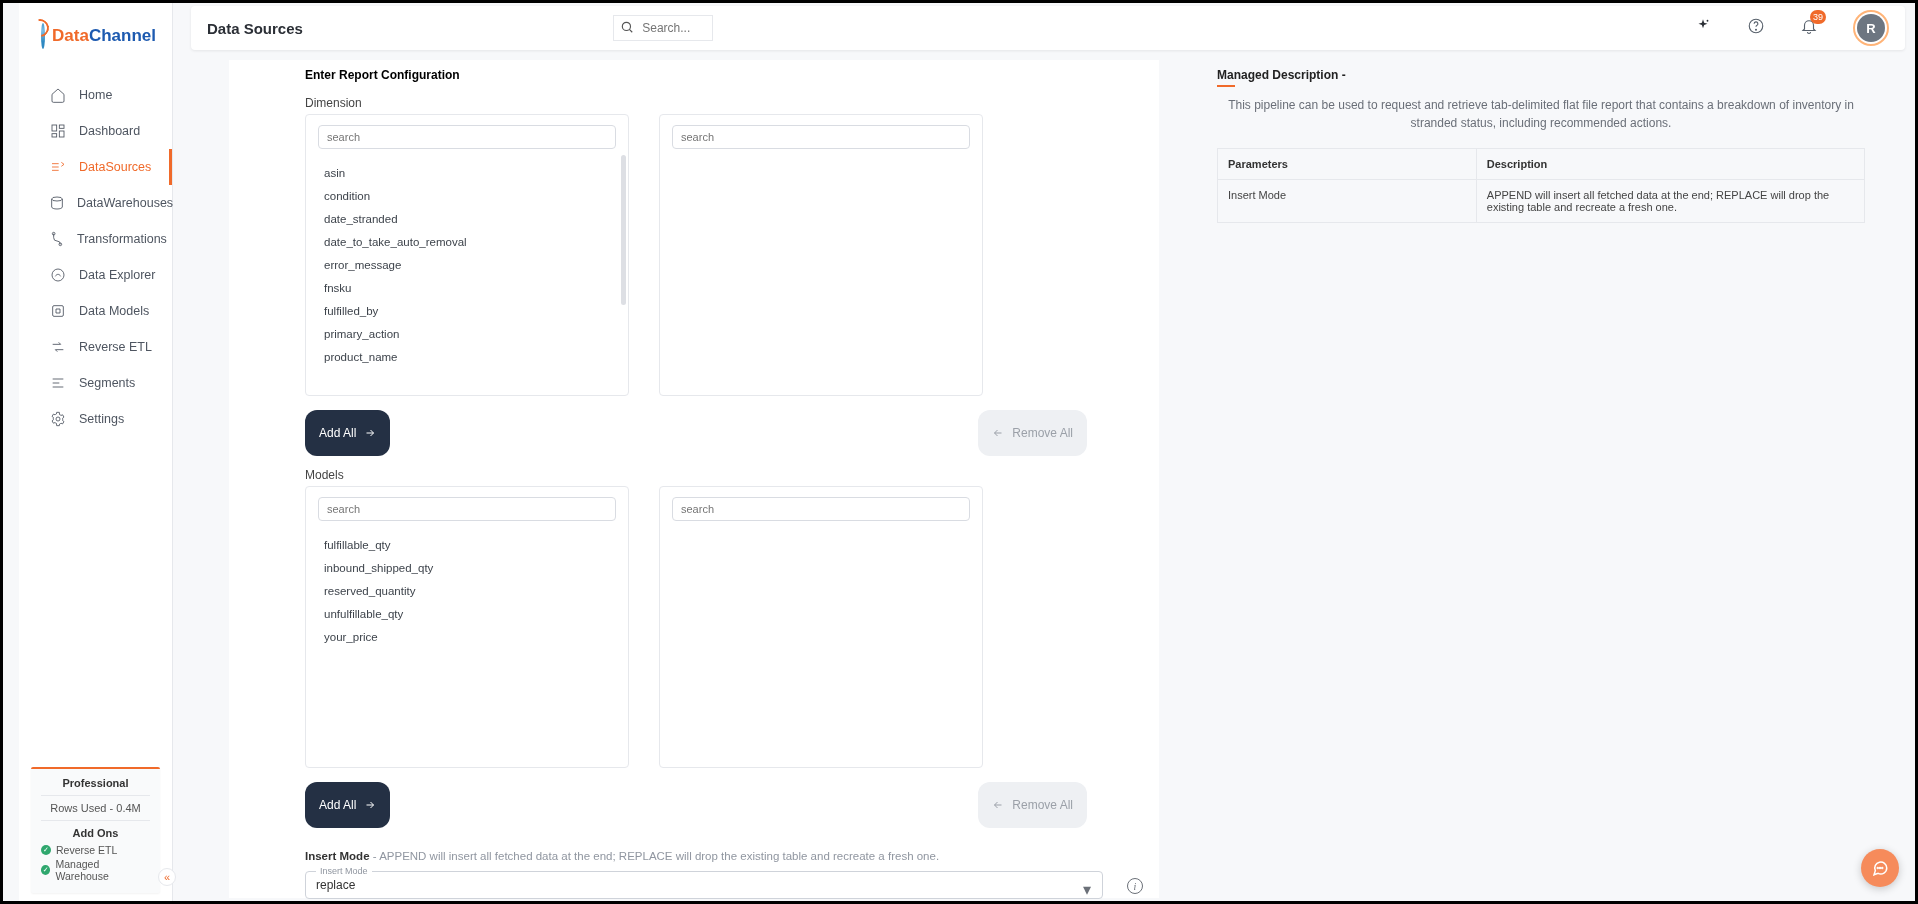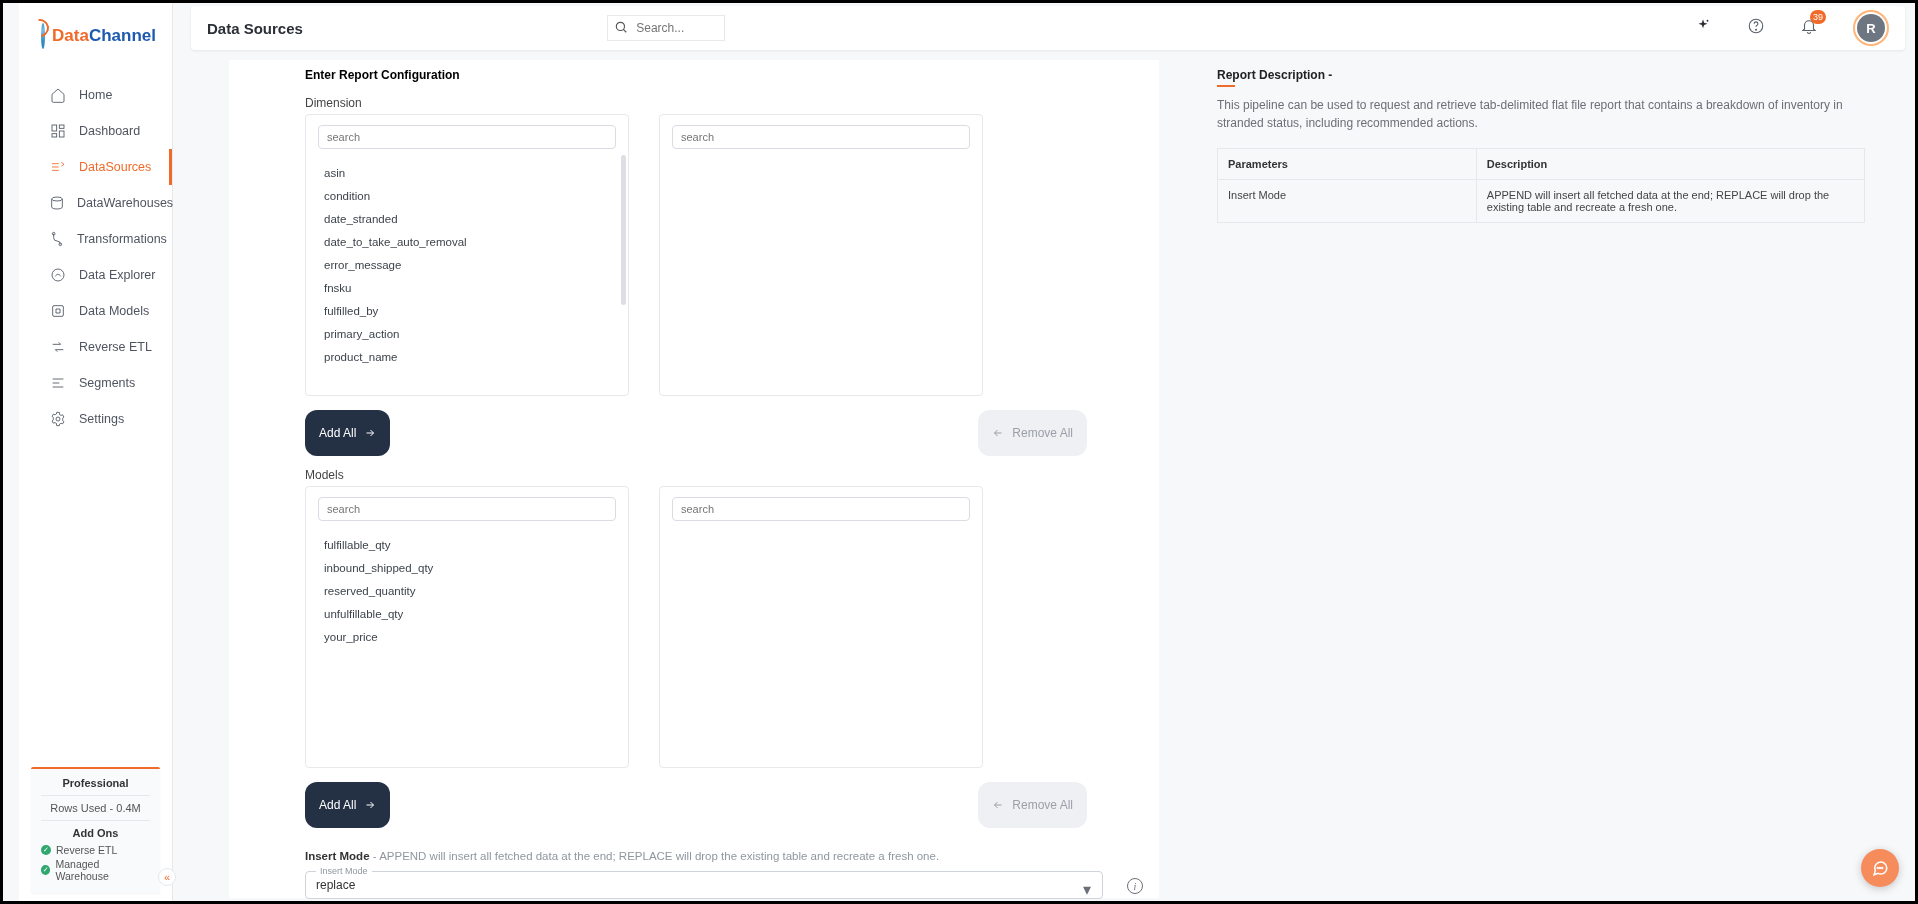--- a/index.html
+++ b/index.html
@@ -47,21 +47,21 @@
   .plan-card .addons-head{padding:6px 0 4px;font-weight:600;color:#333;}
   .addon-row{display:flex;align-items:center;gap:5px;padding:1px 0;font-size:10.5px;color:#555;text-align:left;}
   .addon-row .chk{width:10px;height:10px;border-radius:50%;background:#2fa76e;color:#fff;display:flex;align-items:center;justify-content:center;font-size:7px;}
 
   .collapse-tab{position:absolute;left:155px;bottom:15px;width:18px;height:18px;border-radius:50%;background:#fff;border:1px solid var(--border);display:flex;align-items:center;justify-content:center;color:var(--accent);font-size:11px;cursor:pointer;}
 
   
   .header{position:absolute;left:188px;right:10px;top:3px;height:44px;background:#fff;border-radius:4px;box-shadow:0 1px 3px rgba(0,0,0,.08);display:flex;align-items:center;padding:0 16px;}
   .header-title{font-size:15px;font-weight:600;color:#2b2f36;}
   .search-wrap{margin-left:auto;margin-right:auto;position:relative;transform:translateX(-120px);}
-  .search-wrap input{width:118px;padding:5px 8px 5px 28px;border:1px solid var(--border);border-radius:0;font-size:12px;color:#be185d;}
+  .search-wrap input{width:100px;padding:5px 8px 5px 28px;border:1px solid var(--border);border-radius:0;font-size:12px;color:#be185d;}
   .search-wrap .sicon{position:absolute;left:7px;top:5px;color:#555;}
   .header-icons{display:flex;align-items:center;gap:35px;margin-left:auto;}
   .hicon{color:#57606b;cursor:pointer;position:relative;}
   .hicon svg{stroke:currentColor;fill:none;stroke-width:1.5;}
   .badge{position:absolute;top:-7px;right:-8px;min-width:16px;height:14px;padding:0 3px;border-radius:7px;background:var(--accent);color:#fff;font-size:9px;display:flex;align-items:center;justify-content:center;}
   .avatar{width:28px;height:28px;border-radius:50%;background:#6d7681;color:#fff;display:flex;align-items:center;justify-content:center;font-size:13px;font-weight:600;}
   .avatar-outline{padding:2px;border:2px solid #ffb478;border-radius:50%;}
 
   
   .main{position:absolute;left:226px;top:57px;width:930px;bottom:3px;background:#fff;padding:8px 0 10px;}
@@ -90,21 +90,21 @@
   .select-wrap fieldset{border:1px solid #cfd3da;border-radius:4px;margin:0;padding:0 10px 6px;}
   .select-wrap legend{font-size:9px;color:#9096a0;padding:0 4px;}
   .select-wrap .val{font-size:12px;color:#333;padding:2px 0 0 0;}
   .select-wrap .chev{position:absolute;right:12px;top:14px;color:#6b7078;}
   .info-dot{position:absolute;right:-40px;top:12px;width:16px;height:16px;border:1.5px solid #6b7078;border-radius:50%;color:#6b7078;font-size:10px;display:flex;align-items:center;justify-content:center;font-style:italic;font-family:serif;}
 
   
   .rpanel{position:absolute;left:1190px;top:57px;right:20px;padding:8px 30px 0 24px;font-size:12px;color:#3d434b;}
   .rpanel .rtitle{font-weight:700;margin-bottom:8px;position:relative;color:#222;}
   .rpanel .rtitle::after{content:"";position:absolute;left:0;bottom:-5px;width:18px;height:2px;background:var(--accent);}
-  .rpanel .rdesc{color:#6a6f78;line-height:1.5;margin:14px 0 16px;}
+  .rpanel .rdesc{color:#6a6f78;line-height:1.5;margin:14px 0 16px;text-align:center;}
   .ptable{width:100%;border-collapse:collapse;font-size:11px;}
   .ptable th,.ptable td{border:1px solid var(--border);padding:9px 10px;text-align:left;vertical-align:top;}
   .ptable th{background:#f7f8fa;font-weight:600;color:#333;}
   .ptable td{color:#444;}
 
   
   .chat{position:absolute;right:16px;bottom:14px;width:38px;height:38px;border-radius:50%;background:#f68b5b;display:flex;align-items:center;justify-content:center;color:#fff;cursor:pointer;box-shadow:0 2px 8px rgba(0,0,0,.2);}
 </style>
 </head>
 <body>
@@ -334,21 +334,21 @@
     <fieldset>
       <legend>Insert Mode</legend>
       <div class="val">replace</div>
     </fieldset>
     <span class="chev">▾</span>
     <span class="info-dot">i</span>
   </div>
 </div>
 
 <div class="rpanel">
-  <div class="rtitle">Report Description -</div>
+  <div class="rtitle">Managed Description -</div>
   <div class="rdesc">This pipeline can be used to request and retrieve tab-delimited flat file report that contains a breakdown of inventory in stranded status, including recommended actions.</div>
   <table class="ptable">
     <thead>
         <tr>
       <th style="width:40%">Parameters</th>
       <th>Description</th>
     </tr>
       </thead>
     <tbody>
       <tr>

